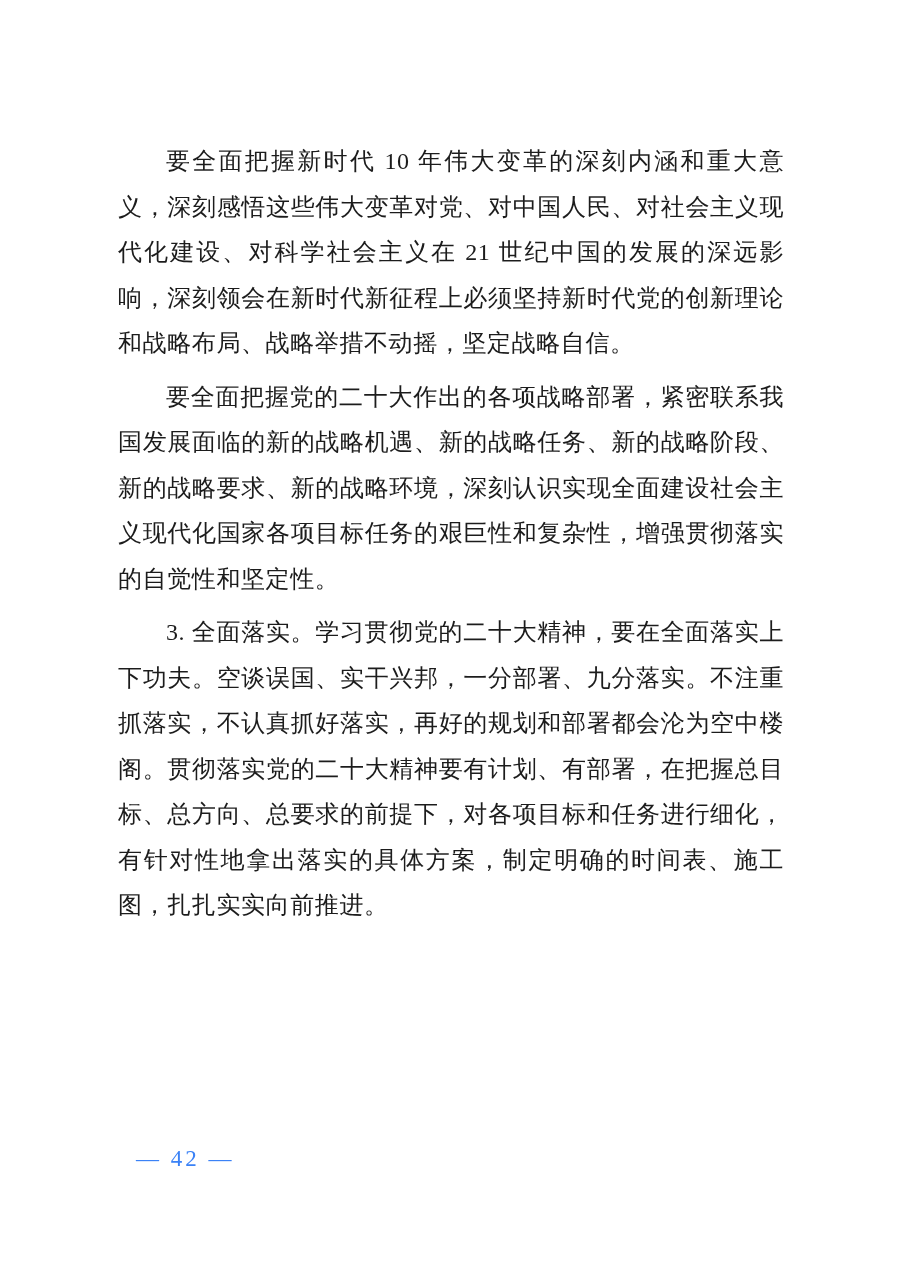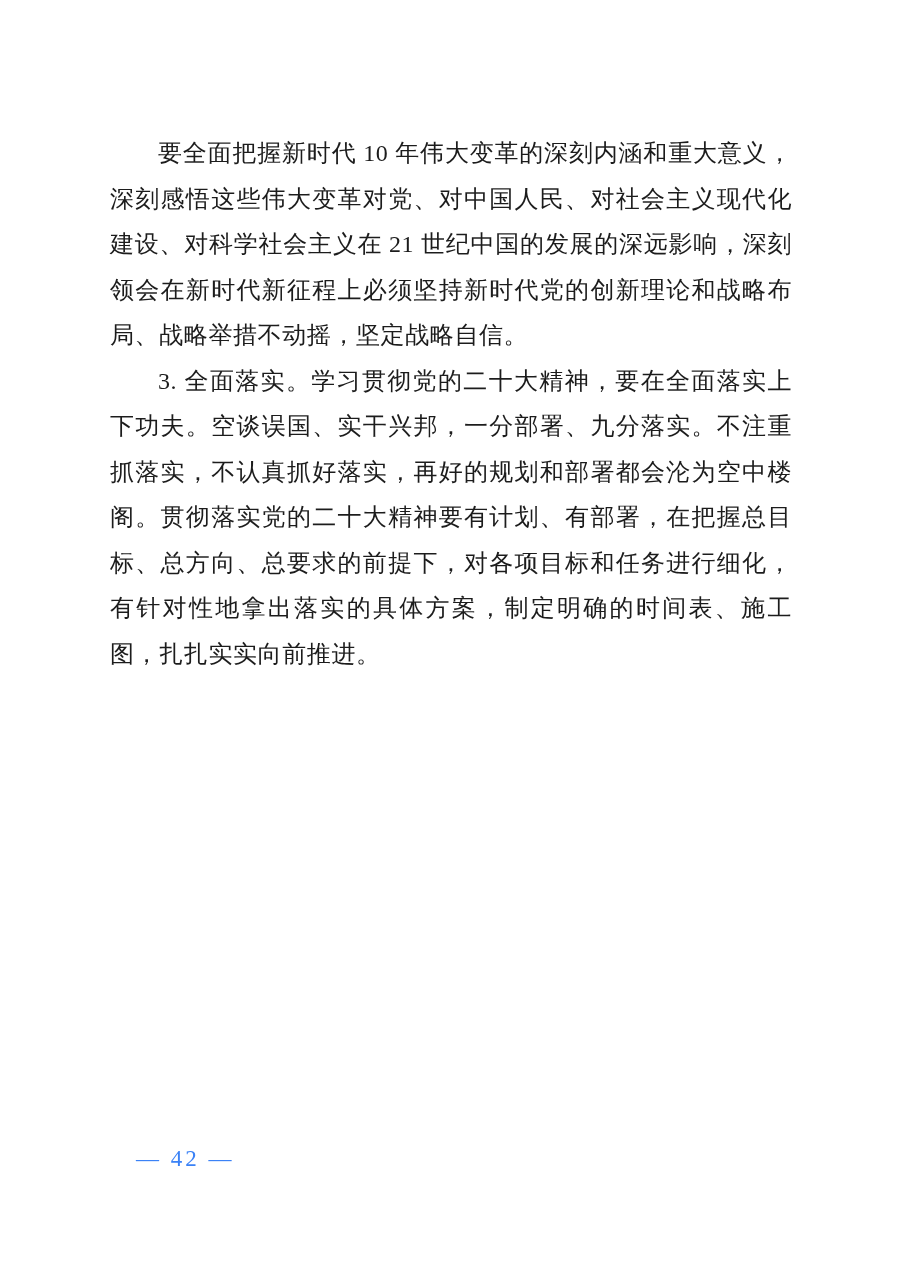--- a/index.html
+++ b/index.html
@@ -16,21 +16,21 @@
     font-family: "Liberation Serif", "DejaVu Serif", serif;
     overflow: hidden;
   }
   .text-block {
     position: absolute;
     left: 110px;
     top: 131px;
     width: 682px;
   }
   .para {
-    margin: 0;
+    margin: 8px;
     padding: 0;
     font-size: 24px;
     line-height: 45.5px;
     letter-spacing: 0.6px;
     text-align: justify;
     text-justify: inter-ideograph;
     text-indent: 2em;
     word-break: break-all;
   }
   .lead-bold {
@@ -49,20 +49,21 @@
 </head>
 <body>
 
 <div class="doc-page">
 
   <div class="text-block">
 
     <p class="para">要全面把握新时代 10 年伟大变革的深刻内涵和重大意义，深刻感悟这些伟大变革对党、对中国人民、对社会主义现代化建设、对科学社会主义在 21 世纪中国的发展的深远影响，深刻领会在新时代新征程上必须坚持新时代党的创新理论和战略布局、战略举措不动摇，坚定战略自信。</p>
 
 
+    <p class="para">要全面把握党的二十大作出的各项战略部署，紧密联系我国发展面临的新的战略机遇、新的战略任务、新的战略阶段、新的战略要求、新的战略环境，深刻认识实现全面建设社会主义现代化国家各项目标任务的艰巨性和复杂性，增强贯彻落实的自觉性和坚定性。</p>
 
     <p class="para"><span class="lead-bold">3. 全面落实。</span><span>学习贯彻党的二十大精神，要在全面落实上下功夫。空谈误国、实干兴邦，一分部署、九分落实。不注重抓落实，不认真抓好落实，再好的规划和部署都会沦为空中楼阁。贯彻落实党的二十大精神要有计划、有部署，在把握总目标、总方向、总要求的前提下，对各项目标和任务进行细化，有针对性地拿出落实的具体方案，制定明确的时间表、施工图，扎扎实实向前推进。</span></p>
 
   </div>
 
   <div class="page-number">— 42 —</div>
 
 </div>
 
 </body></html>

